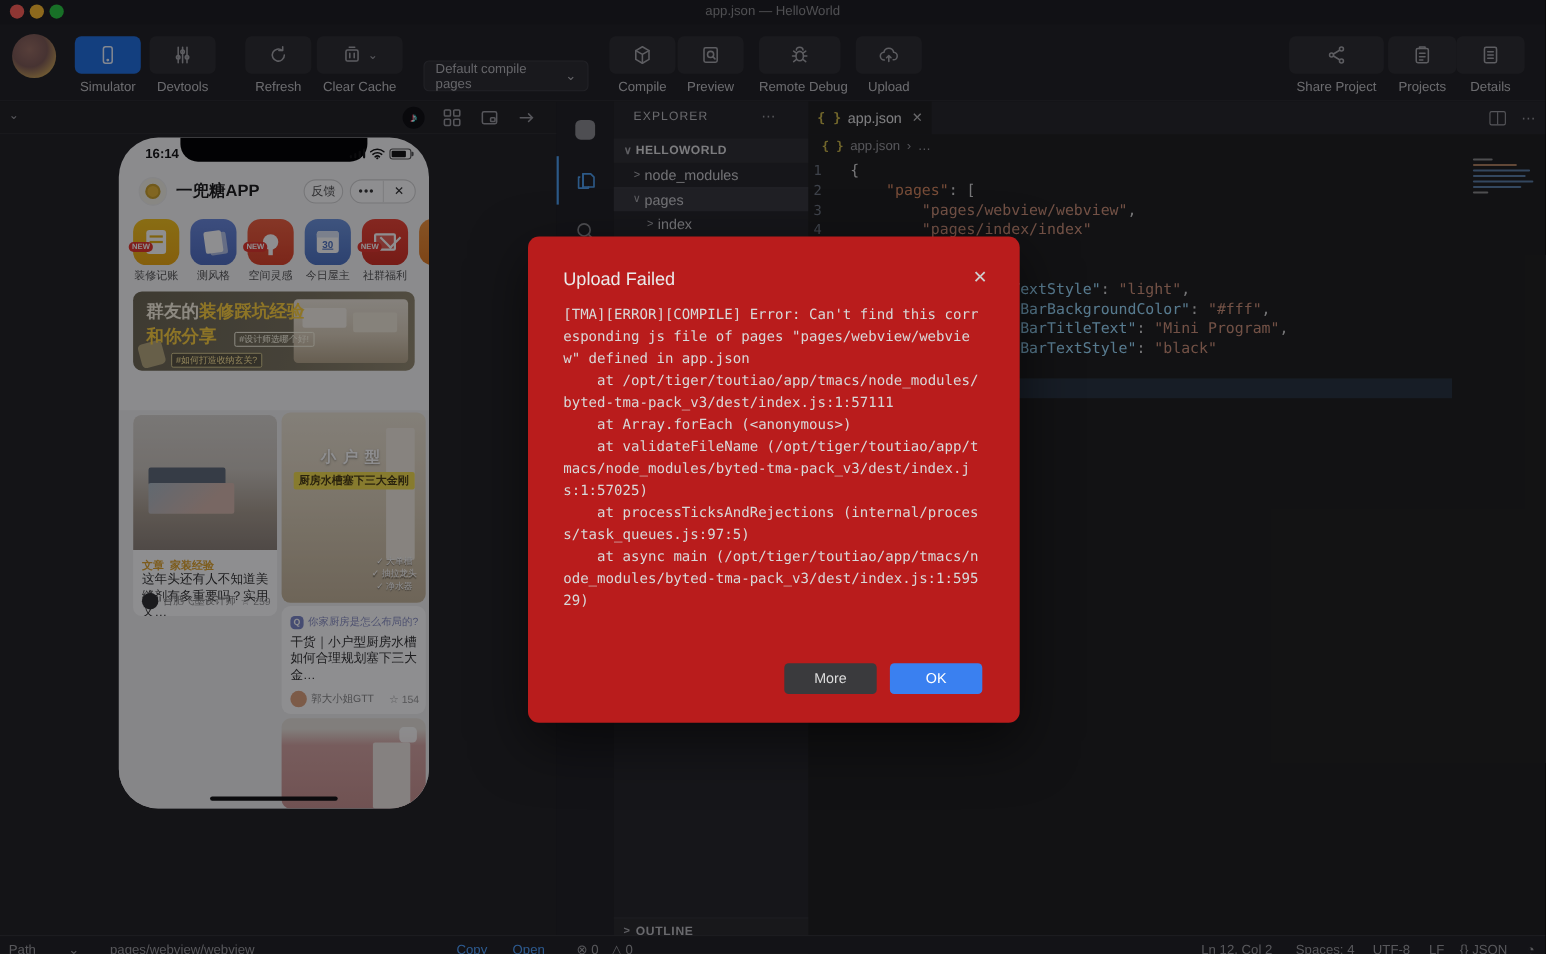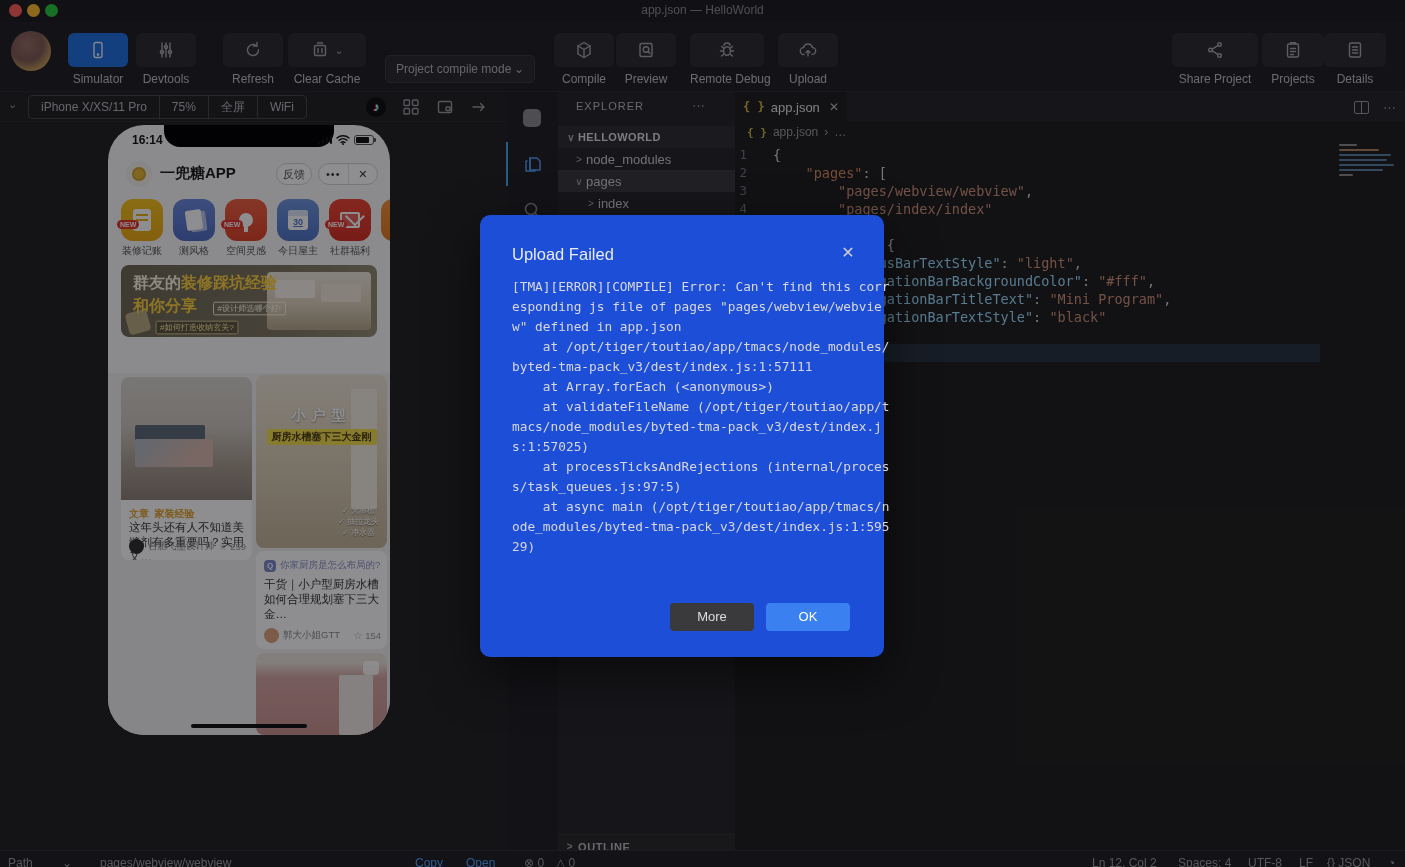--- a/index.html
+++ b/index.html
@@ -197,21 +197,21 @@
   .minimap i { display:block; height:2px; border-radius:1px; margin-bottom:3px; }
 
   
   .statusbar { position:absolute; left:0; top:850px; width:1405px; height:24px; background:#202023; border-top:1px solid #303033;
                font-size:12px; color:#9d9da0; }
   .sb-item { position:absolute; top:5px; white-space:nowrap; }
   .sb-link { color:#4ea1ff; }
 
   
   .dim { position:absolute; inset:0; background:rgba(5,5,8,.45); z-index:40; }
-  .modal { position:absolute; left:480px; top:215px; width:404px; height:442px; background:#1d4ed8; border-radius:10px; z-index:50;
+  .modal { position:absolute; left:480px; top:215px; width:447px; height:442px; background:#b91c1c; border-radius:10px; z-index:50;
            box-shadow:0 18px 50px rgba(0,0,0,.55); }
   .modal-title { position:absolute; left:32px; top:30px; font-size:16.5px; color:#eaeaea; }
   .modal-close { position:absolute; right:26px; top:28px; font-size:16px; color:#cfcfcf; width:20px; height:20px; text-align:center; line-height:20px; }
   .modal-body { position:absolute; left:32px; top:62px; width:385px; font-family:"DejaVu Sans Mono", monospace; font-size:12.8px;
                 line-height:20px; color:#d8d8d8; white-space:pre-wrap; word-break:break-all; }
   .modal-btns { position:absolute; right:34px; bottom:26px; display:flex; gap:12px; }
   .btn { min-width:84px; height:28px; border-radius:4px; font-size:13px; text-align:center; line-height:28px; padding:0 14px; }
   .btn-more { background:#3a3a3d; color:#dddddd; }
   .btn-ok { background:#3a80f0; color:#ffffff; }
 </style>
@@ -264,21 +264,21 @@
           <svg class="tb-ico" viewBox="0 0 20 20">
             <rect x="4.5" y="5.5" width="11" height="10" rx="1.5"></rect>
             <path d="M7.5 3h5M8 8.5v4M12 8.5v4"></path>
           </svg>
           <span class="tb-chev">⌄</span>
         </div>
       <div class="tb-label">Clear Cache</div>
     </div>
 
     <div class="compile-mode">
-      <span>Project compile mode</span>
+      <span>Default compile pages</span>
       <span class="tb-chev">⌄</span>
     </div>
 
     <div class="tb-btn" style="left:554px;width:60px;">
       <div class="tb-tile">
           <svg class="tb-ico" viewBox="0 0 20 20">
             <path d="M10 2.5 16 6v8l-6 3.5L4 14V6z"></path>
             <path d="M4 6l6 3.5L16 6M10 9.5V17.5"></path>
           </svg>
         </div>
@@ -340,26 +340,20 @@
             <path d="M7.5 7h5M7.5 10h5M7.5 13h5"></path>
           </svg>
         </div>
       <div class="tb-label">Details</div>
     </div>
   </div>
 
   <div class="sim-panel">
     <div class="sim-bar">
       <span class="sim-chev">⌄</span>
-      <div class="dev-seg">
-        <span class="seg">iPhone X/XS/11 Pro</span>
-        <span class="seg">75%</span>
-        <span class="seg">全屏</span>
-        <span class="seg">WiFi</span>
-      </div>
       <div class="sim-icons">
         <span class="dy-logo">♪</span>
         <svg class="gi" viewBox="0 0 18 18">
             <rect x="2" y="2" width="5.5" height="5.5" rx="1"></rect>
             <rect x="10.5" y="2" width="5.5" height="5.5" rx="1"></rect>
             <rect x="2" y="10.5" width="5.5" height="5.5" rx="1"></rect>
             <rect x="10.5" y="10.5" width="5.5" height="5.5" rx="1"></rect>
           </svg>
         <svg class="gi" viewBox="0 0 18 18">
             <rect x="2.5" y="3.5" width="13" height="11" rx="1.5"></rect>

